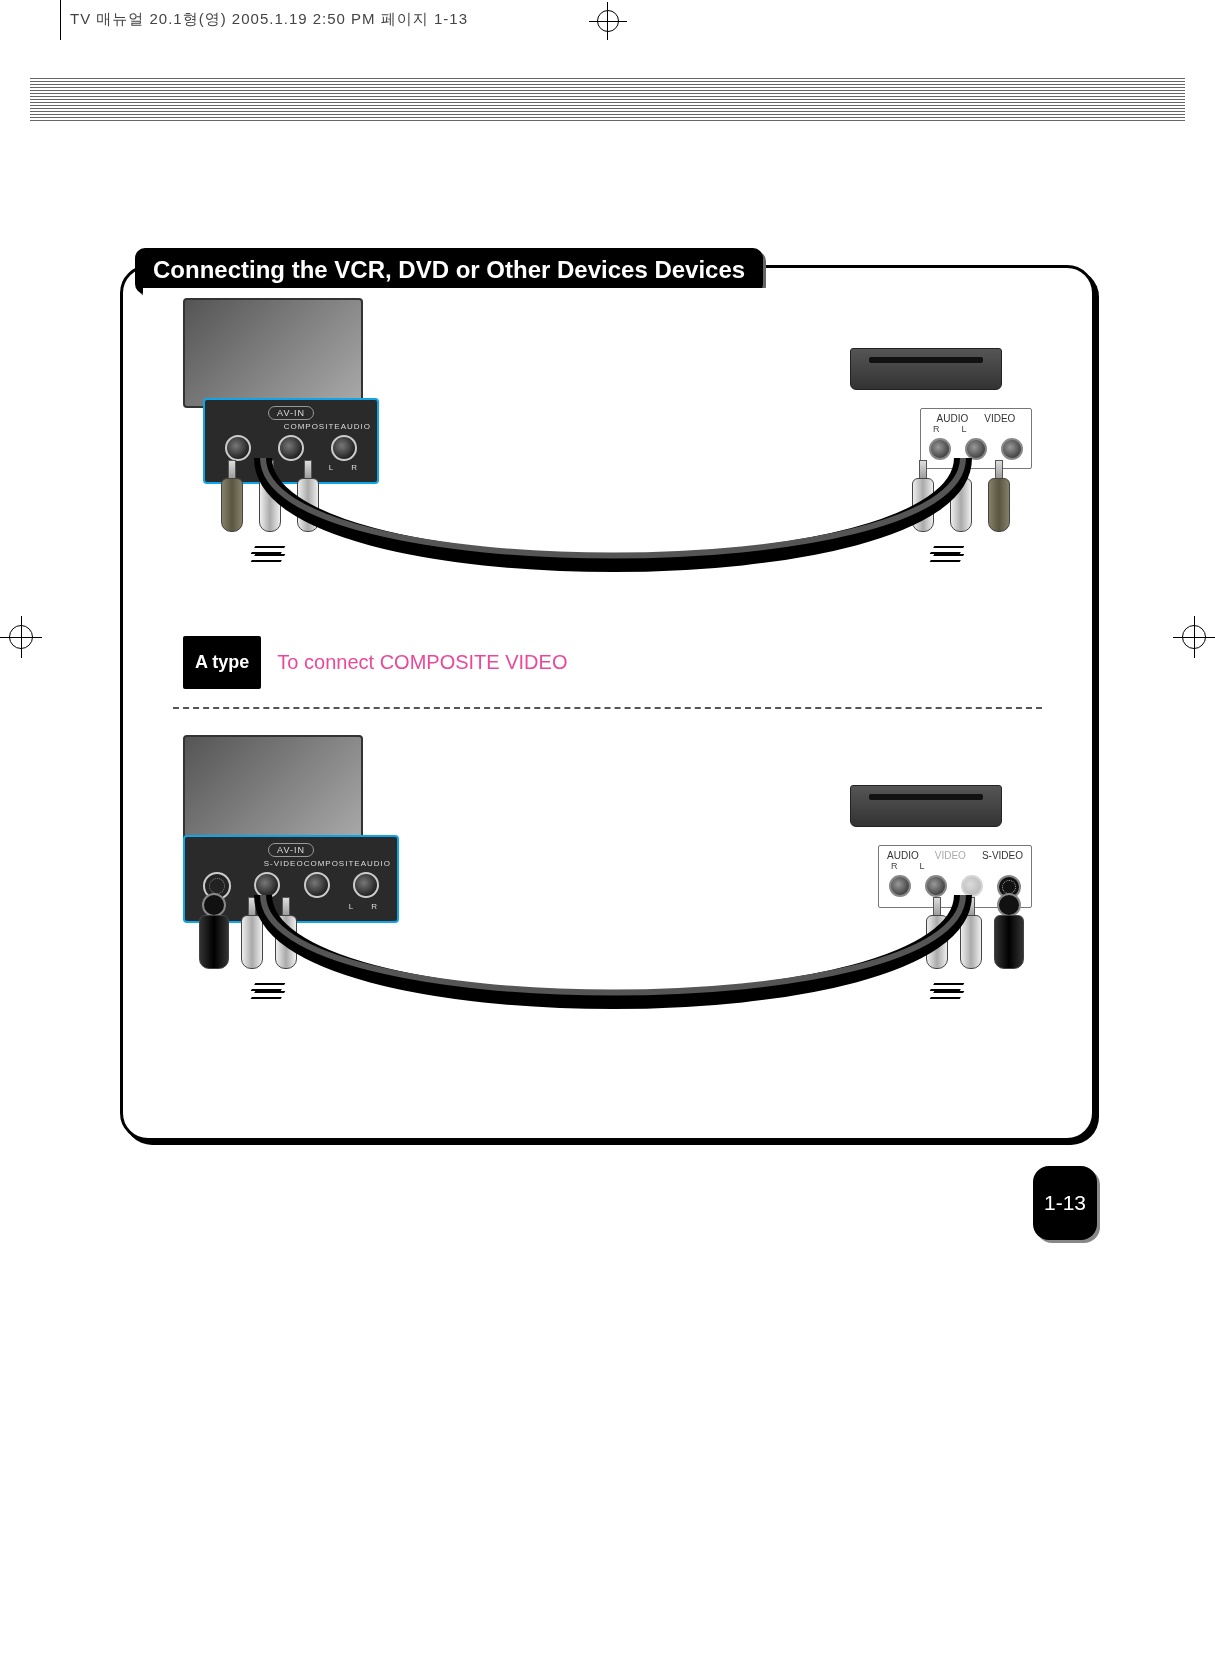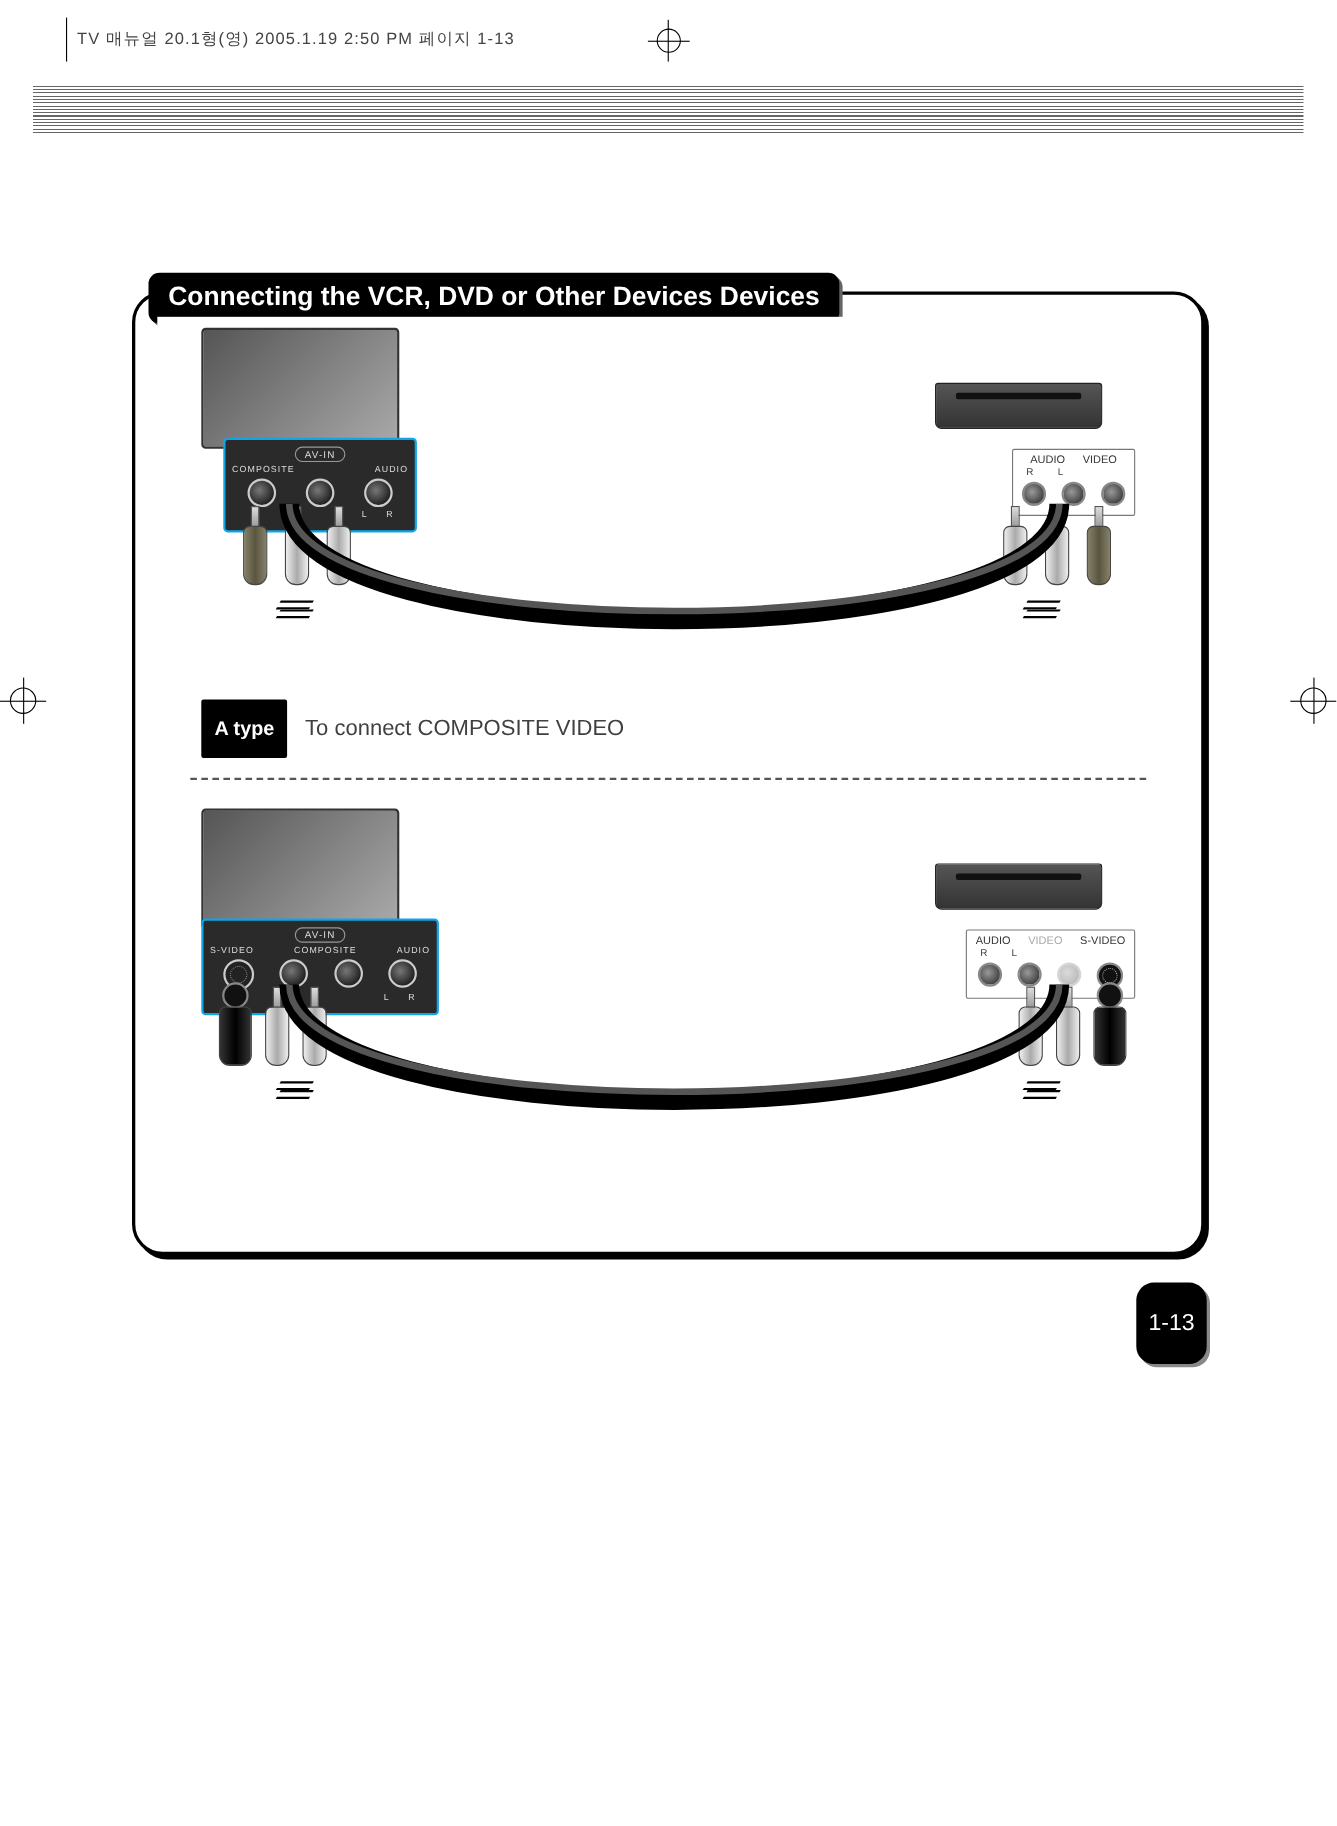--- a/index.html
+++ b/index.html
@@ -13,21 +13,21 @@
   .page {
     width: 1215px;
     height: 1660px;
     position: relative;
     box-sizing: border-box;
   }
 
   
   .header {
     position: absolute;
-    top: 16px; left: 0; right: 0;
+    top: 0; left: 0; right: 0;
     height: 40px;
   }
   .doc-info {
     position: absolute;
     top: 10px;
     left: 70px;
     font-size: 15px;
     letter-spacing: 1px;
     color: #444;
     font-family: "Arial", sans-serif;
@@ -182,21 +182,21 @@
   .av-panel.with-svideo { width: 200px; left: 40px; }
   .av-title {
     display: inline-block;
     padding: 1px 8px;
     border: 1px solid #999;
     border-radius: 10px;
     margin-bottom: 2px;
     font-size: 9px;
     letter-spacing: 1px;
   }
-  .av-labels { display: flex; justify-content: space-between; font-size: 8px; letter-spacing: 1px; }
+  .av-labels { display: flex; justify-content: flex-end; font-size: 8px; letter-spacing: 1px; }
   .port-row {
     display: flex;
     justify-content: space-around;
     margin-top: 4px;
   }
   .port {
     width: 22px; height: 22px;
     background: radial-gradient(circle at 40% 40%, #777, #000);
     border: 2px solid #ccc;
     border-radius: 50%;
@@ -346,21 +346,21 @@
   .type-badge {
     background: #000;
     color: #fff;
     font-weight: bold;
     font-size: 18px;
     padding: 16px 12px;
     border-radius: 2px;
   }
   .type-desc {
     font-size: 20px;
-    color: #404040;
+    color: #ec4899;
   }
 
   .dash-sep {
     border: none;
     border-top: 2px dashed #555;
     margin: 18px 30px 16px 30px;
   }
 
   
   .page-tab {

